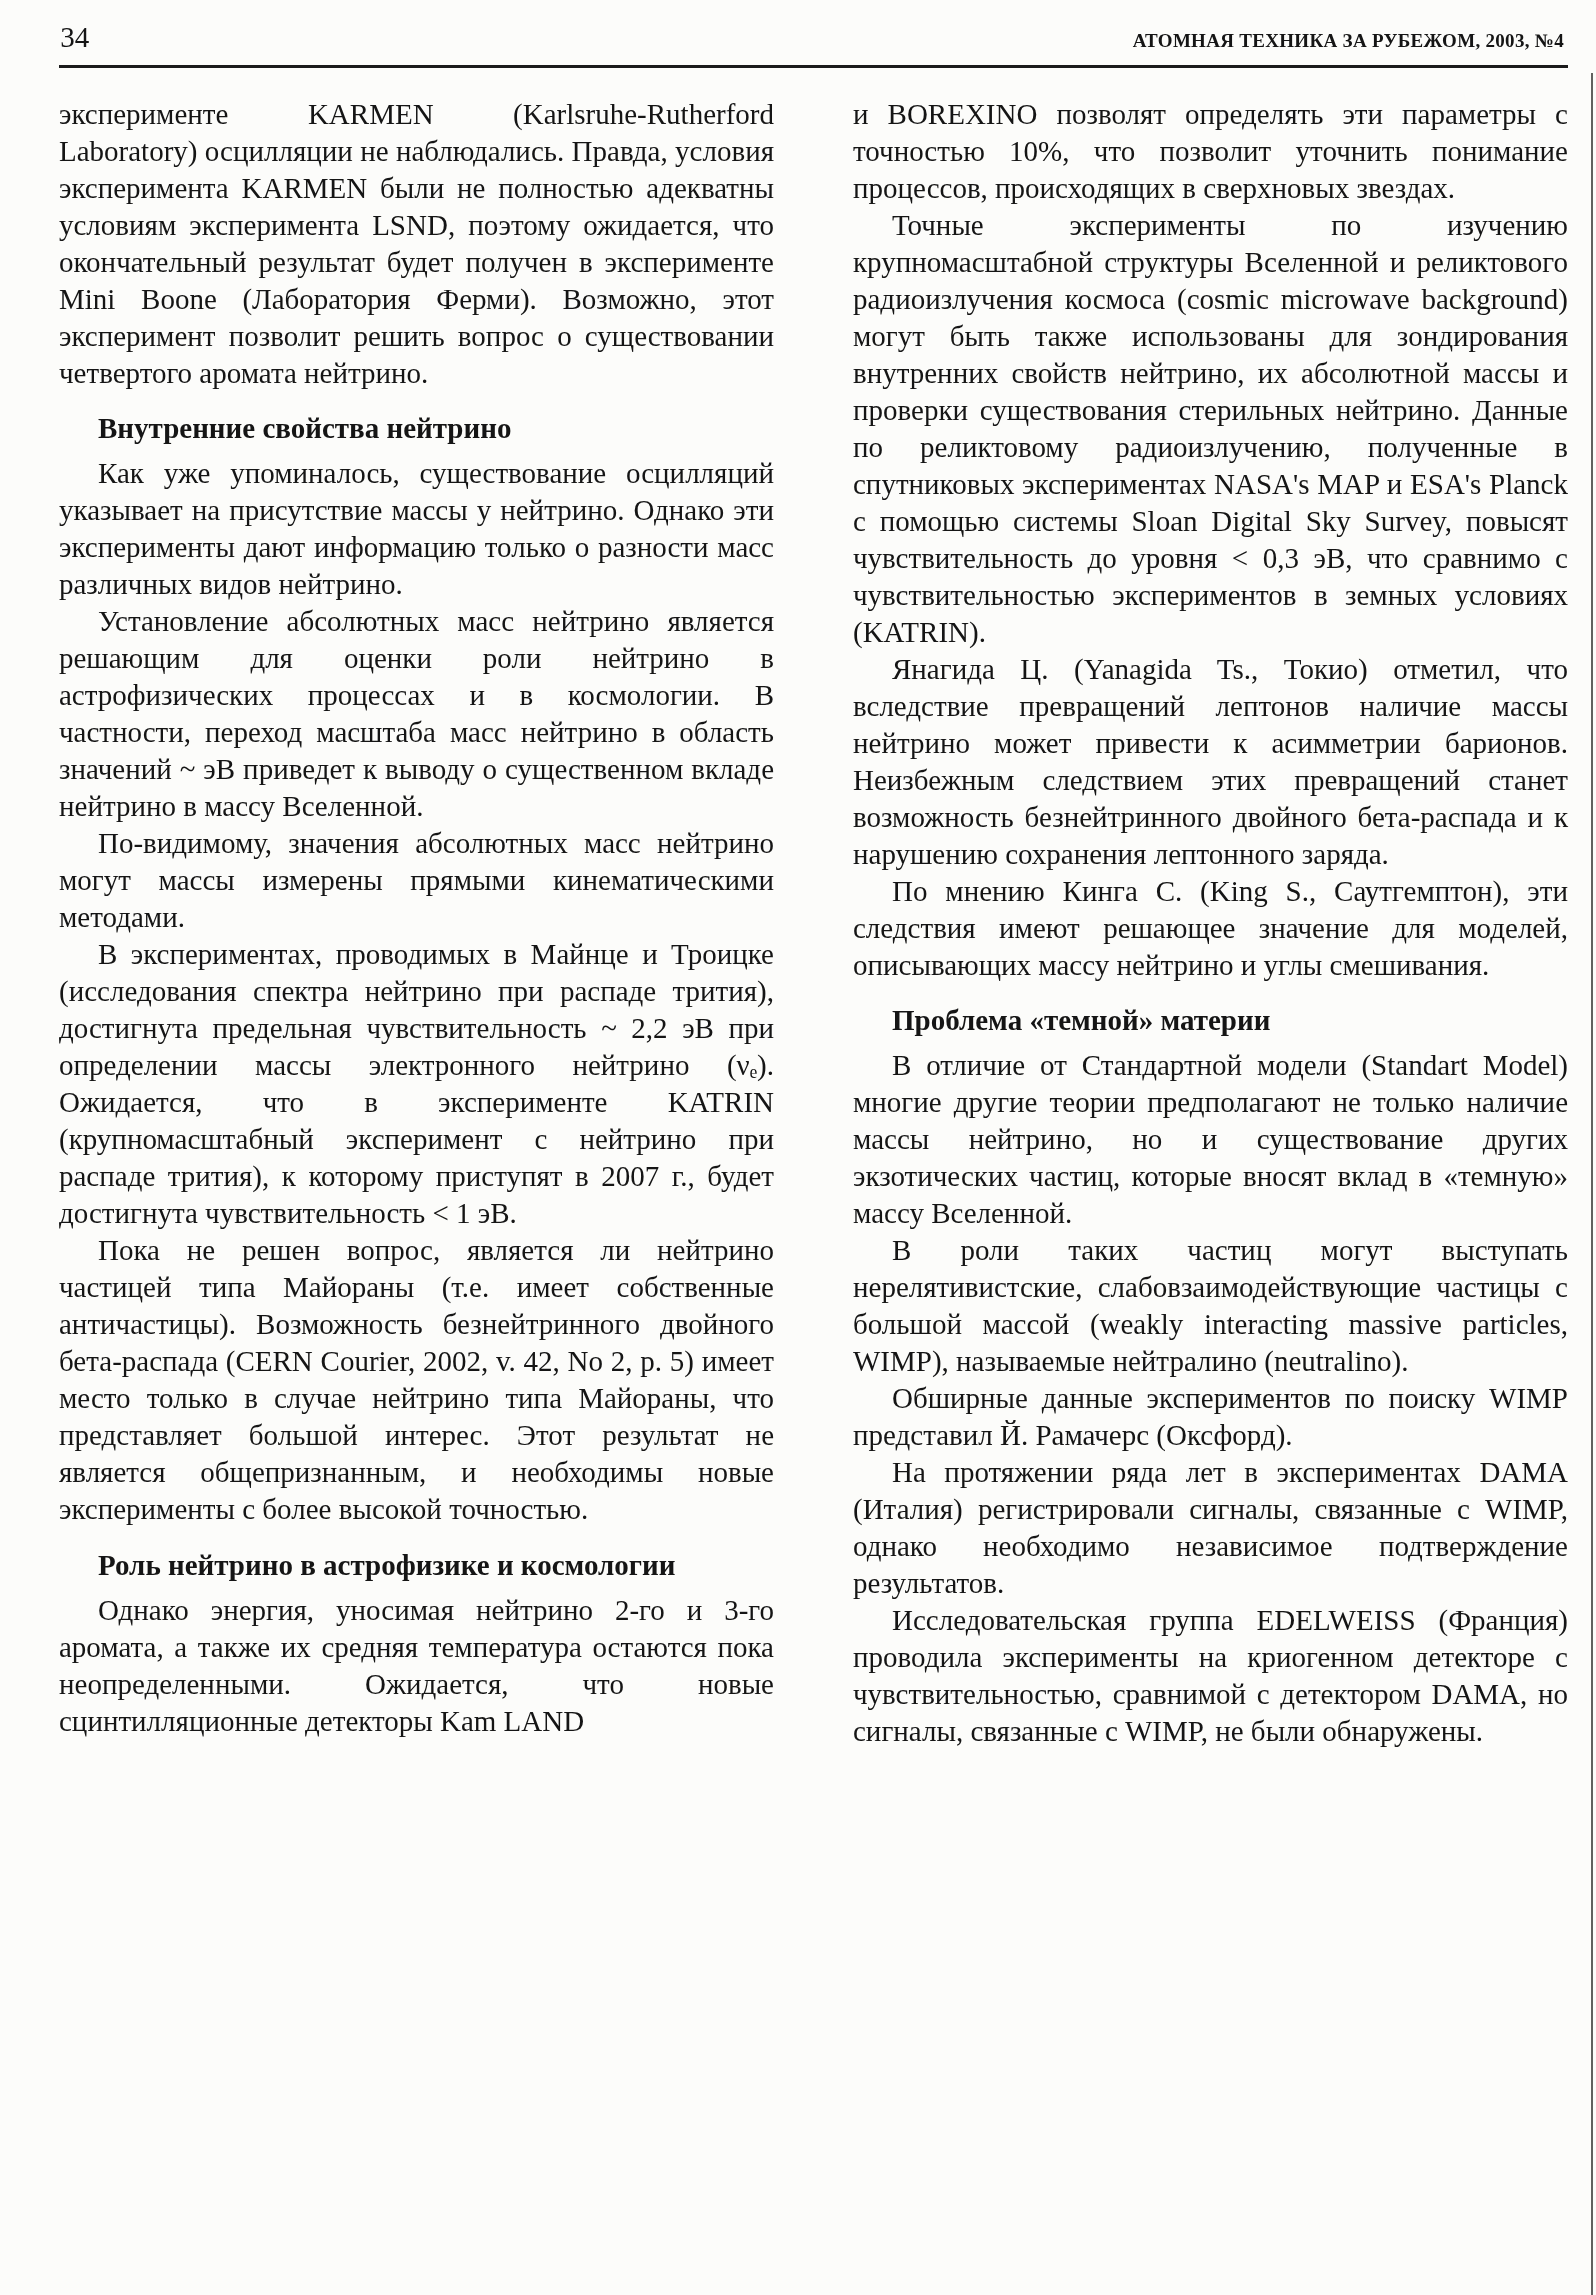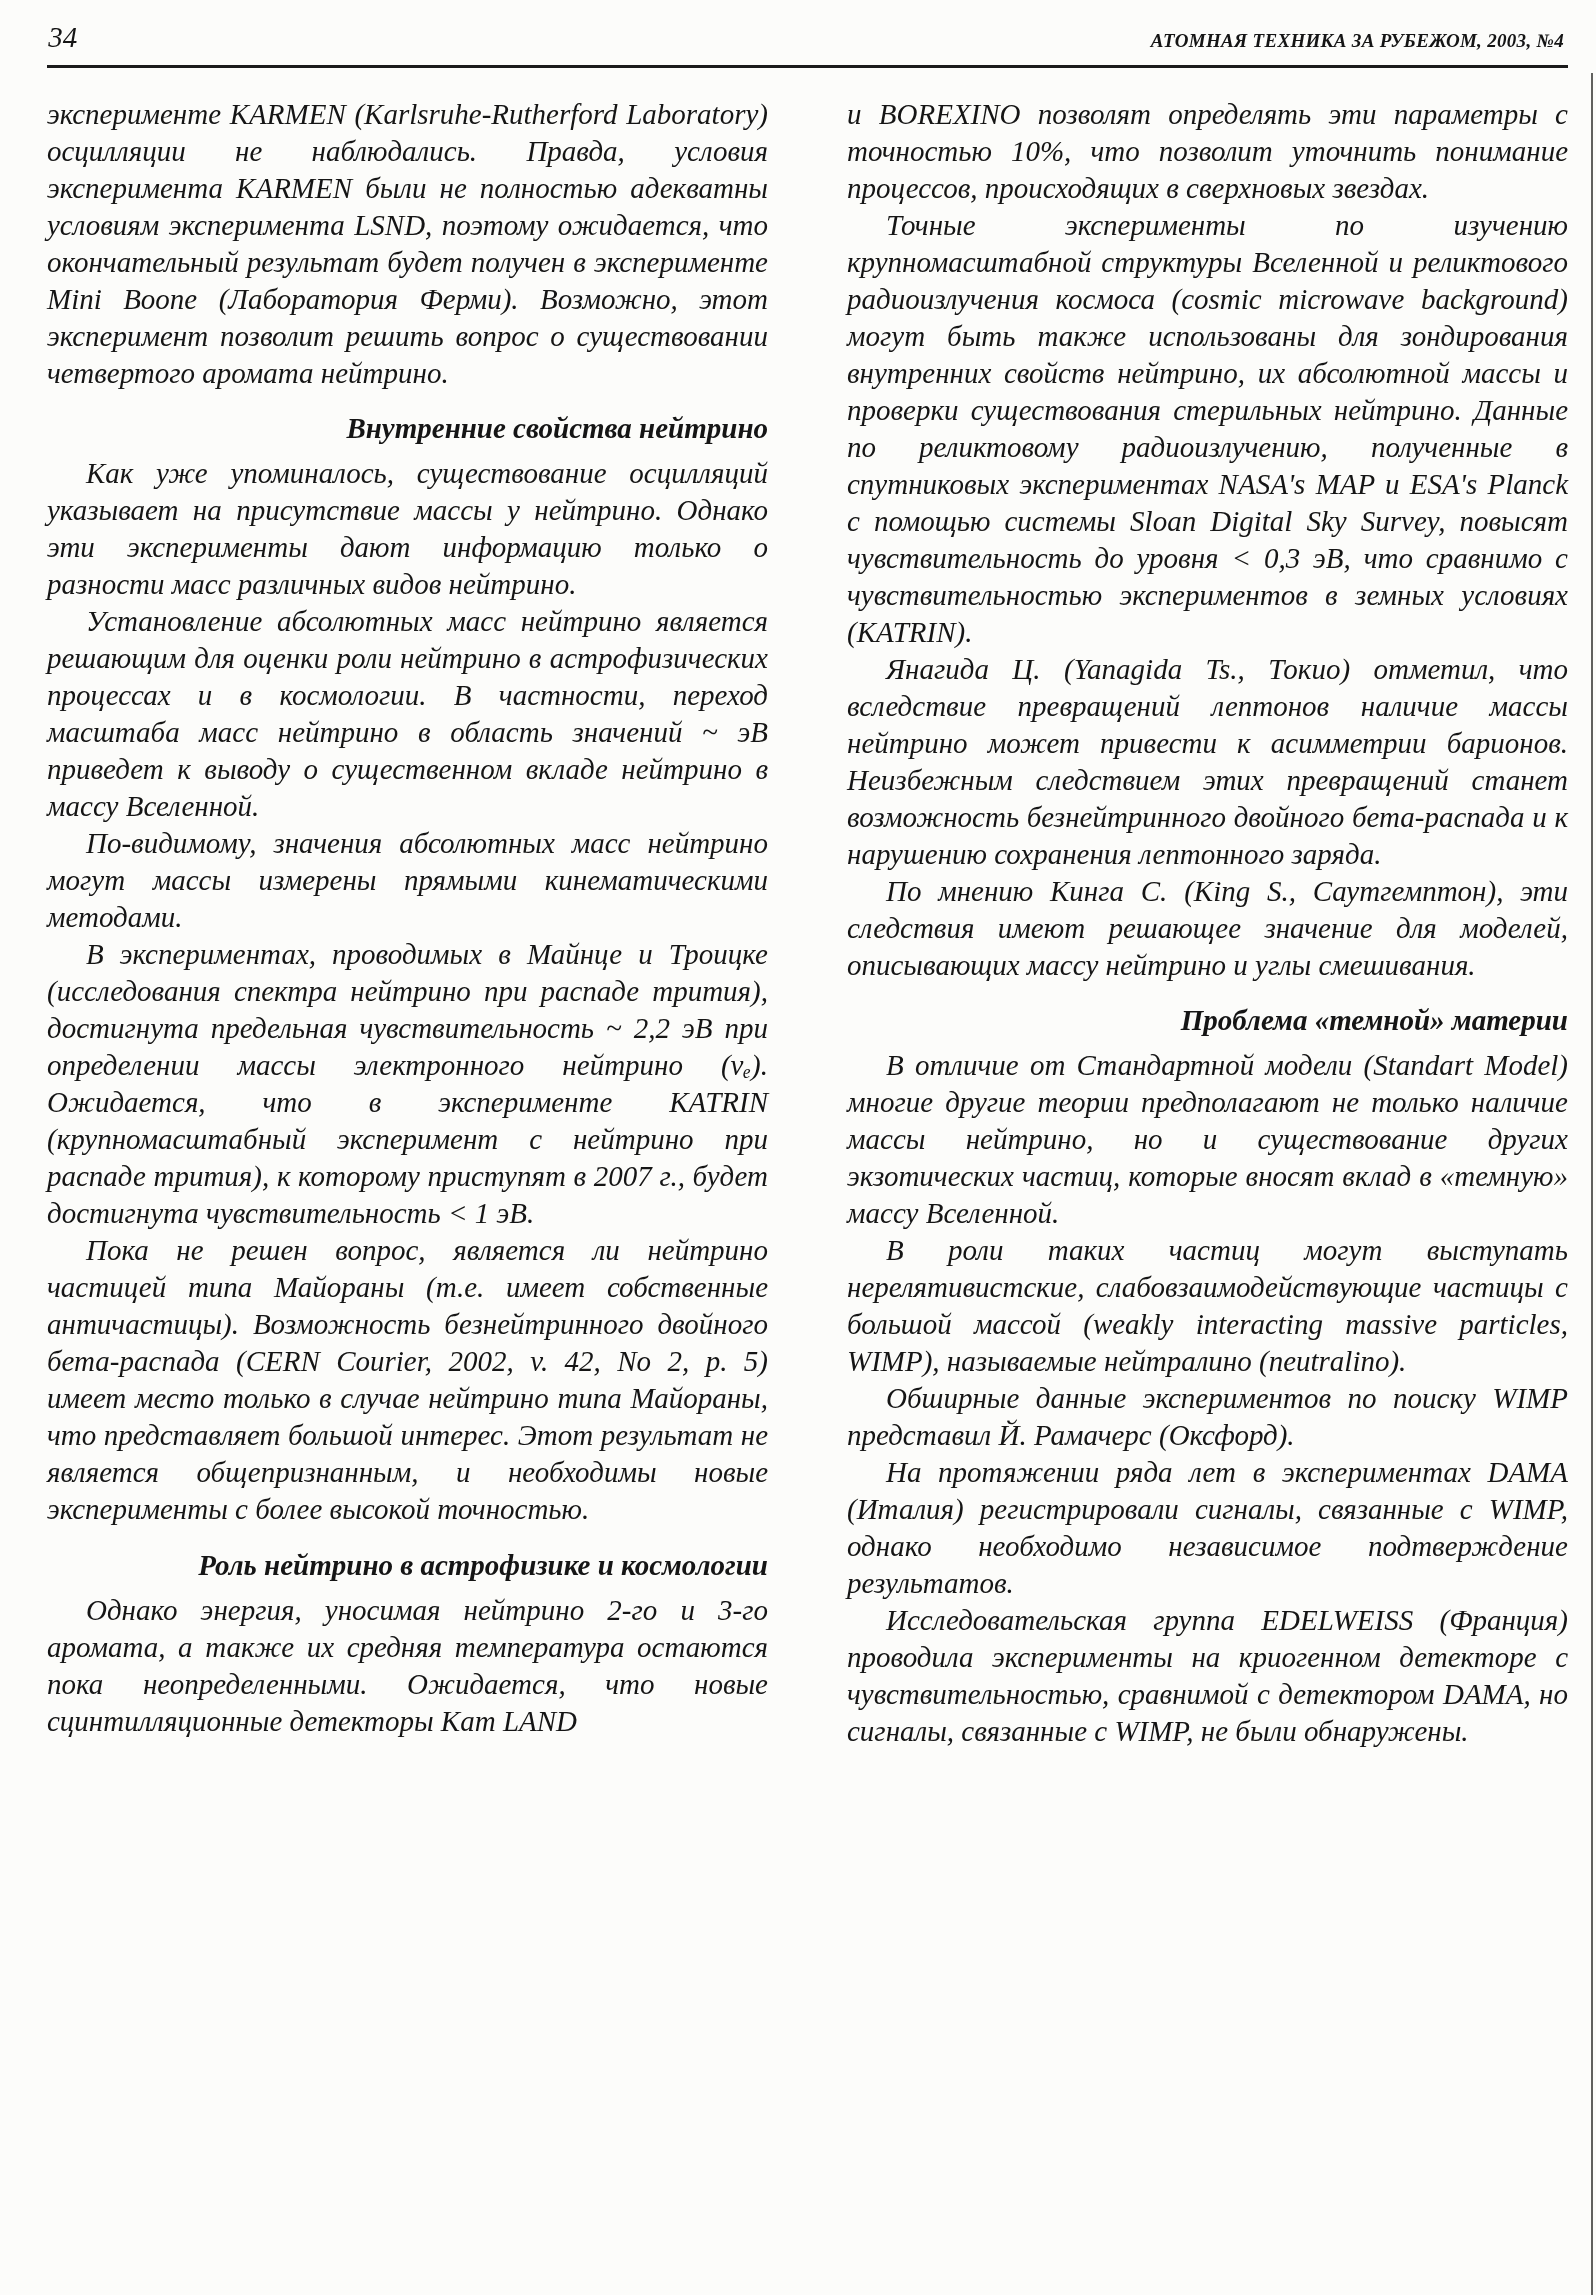--- a/index.html
+++ b/index.html
@@ -7,22 +7,21 @@
   body {
     width: 1597px;
     height: 2295px;
     background: #fcfcfa;
     color: #151515;
     font-family: "Liberation Serif", "DejaVu Serif", serif;
     position: relative;
     overflow: hidden;
   }
   .page {
-    padding: 16px 29px 0 47px;
-    font-style: italic;
+    padding: 16px 29px 0 59px;
   }
   .page-header {
     display: flex;
     justify-content: space-between;
     align-items: baseline;
     padding: 5.3px 4px 8px 1.3px;
   }
   .page-number {
     font-size: 29px;
     font-weight: 400;
@@ -45,21 +44,21 @@
     flex: 1 1 0;
     font-size: 29px;
     line-height: 37px;
     text-align: justify;
   }
   .paragraph { margin: 0; }
   .paragraph.indent { text-indent: 39px; }
   .heading {
     font-weight: 700;
     text-indent: 39px;
-    text-align: right;
+    text-align: left;
     margin: 18.6px 0 8px 0;
   }
   .scan-edge {
     position: absolute;
     top: 73px;
     right: 4px;
     bottom: 0;
     width: 2px;
     background: #3a3a38;
     opacity: 0.8;

